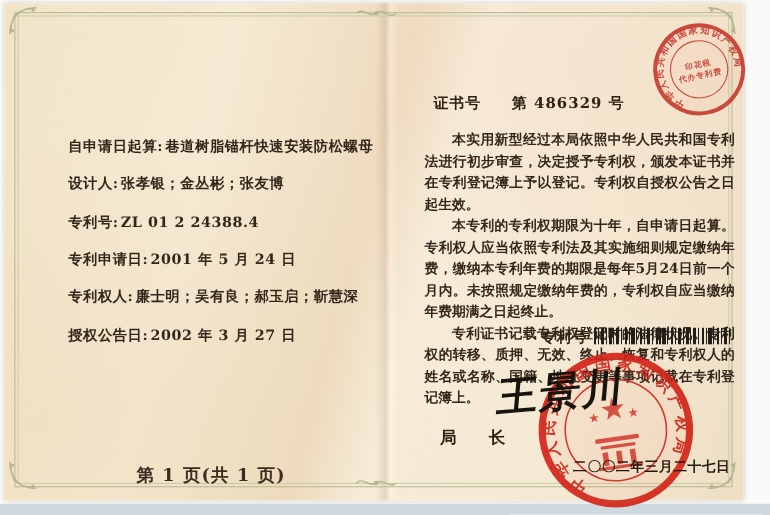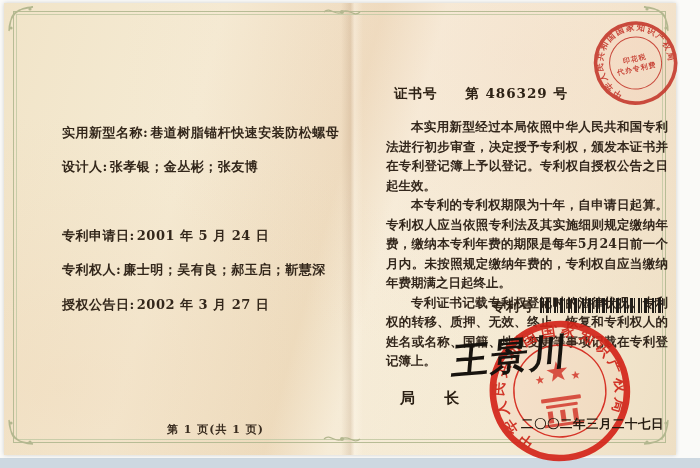--- a/index.html
+++ b/index.html
@@ -33,22 +33,22 @@
     position:absolute;left:64px;top:16px;white-space:nowrap;
     font-size:22px;font-weight:700;color:#b5281e;letter-spacing:3px;
     text-shadow:0 0 .4px #b5281e;
   }
   .field{
     position:absolute;left:58px;width:290px;white-space:nowrap;
     font-size:13px;font-weight:700;color:#33271b;letter-spacing:.5px;
   }
   .field .lbl{margin-right:2px;}
   .page-footer{
-    position:absolute;left:120px;top:419px;width:140px;text-align:right;
-    font-size:11px;font-weight:700;color:#3a2d20;letter-spacing:1px;
+    position:absolute;left:120px;top:419px;width:140px;text-align:left;
+    font-size:16px;font-weight:700;color:#3a2d20;letter-spacing:1px;
   }
   
   .certno{
     position:absolute;left:390px;top:82px;white-space:nowrap;
     font-size:13.5px;font-weight:700;color:#2e2215;letter-spacing:1px;
   }
   .certno .num{margin-left:22px;}
   .body-text{
     position:absolute;left:382px;top:114px;width:282px;
     font-size:12.5px;font-weight:600;color:#33271c;line-height:19.5px;
@@ -118,24 +118,27 @@
       <path d="M2,7 C8,1 14,12 20,7 C26,2 32,13 38,7" stroke="#b3b78f" stroke-width="1.3" fill="none"></path>
       <circle cx="20" cy="7" r="2" fill="#b3b78f"></circle>
     </svg>
   <svg class="orn" style="left:318px;bottom:9px" width="40" height="14">
       <path d="M2,7 C8,1 14,12 20,7 C26,2 32,13 38,7" stroke="#b3b78f" stroke-width="1.3" fill="none"></path>
       <circle cx="20" cy="7" r="2" fill="#b3b78f"></circle>
     </svg>
 
 
   <div class="field" style="top:121px">
-    <span class="lbl">实用新型名称:</span><span>巷道树脂锚杆快速安装防松螺母</span>
+    <span class="lbl">自申请日起算:</span><span>巷道树脂锚杆快速安装防松螺母</span>
   </div>
   <div class="field" style="top:155px">
     <span class="lbl">设计人:</span><span>张孝银；金丛彬；张友博</span>
+  </div>
+  <div class="field" style="top:190px">
+    <span class="lbl">专利号:</span><span>ZL 01 2 24388.4</span>
   </div>
   <div class="field" style="top:224px">
     <span class="lbl">专利申请日:</span><span>2001 年 5 月 24 日</span>
   </div>
   <div class="field" style="top:258px">
     <span class="lbl">专利权人:</span><span>廉士明；吴有良；郝玉启；靳慧深</span>
   </div>
   <div class="field" style="top:293px">
     <span class="lbl">授权公告日:</span><span>2002 年 3 月 27 日</span>
   </div>

